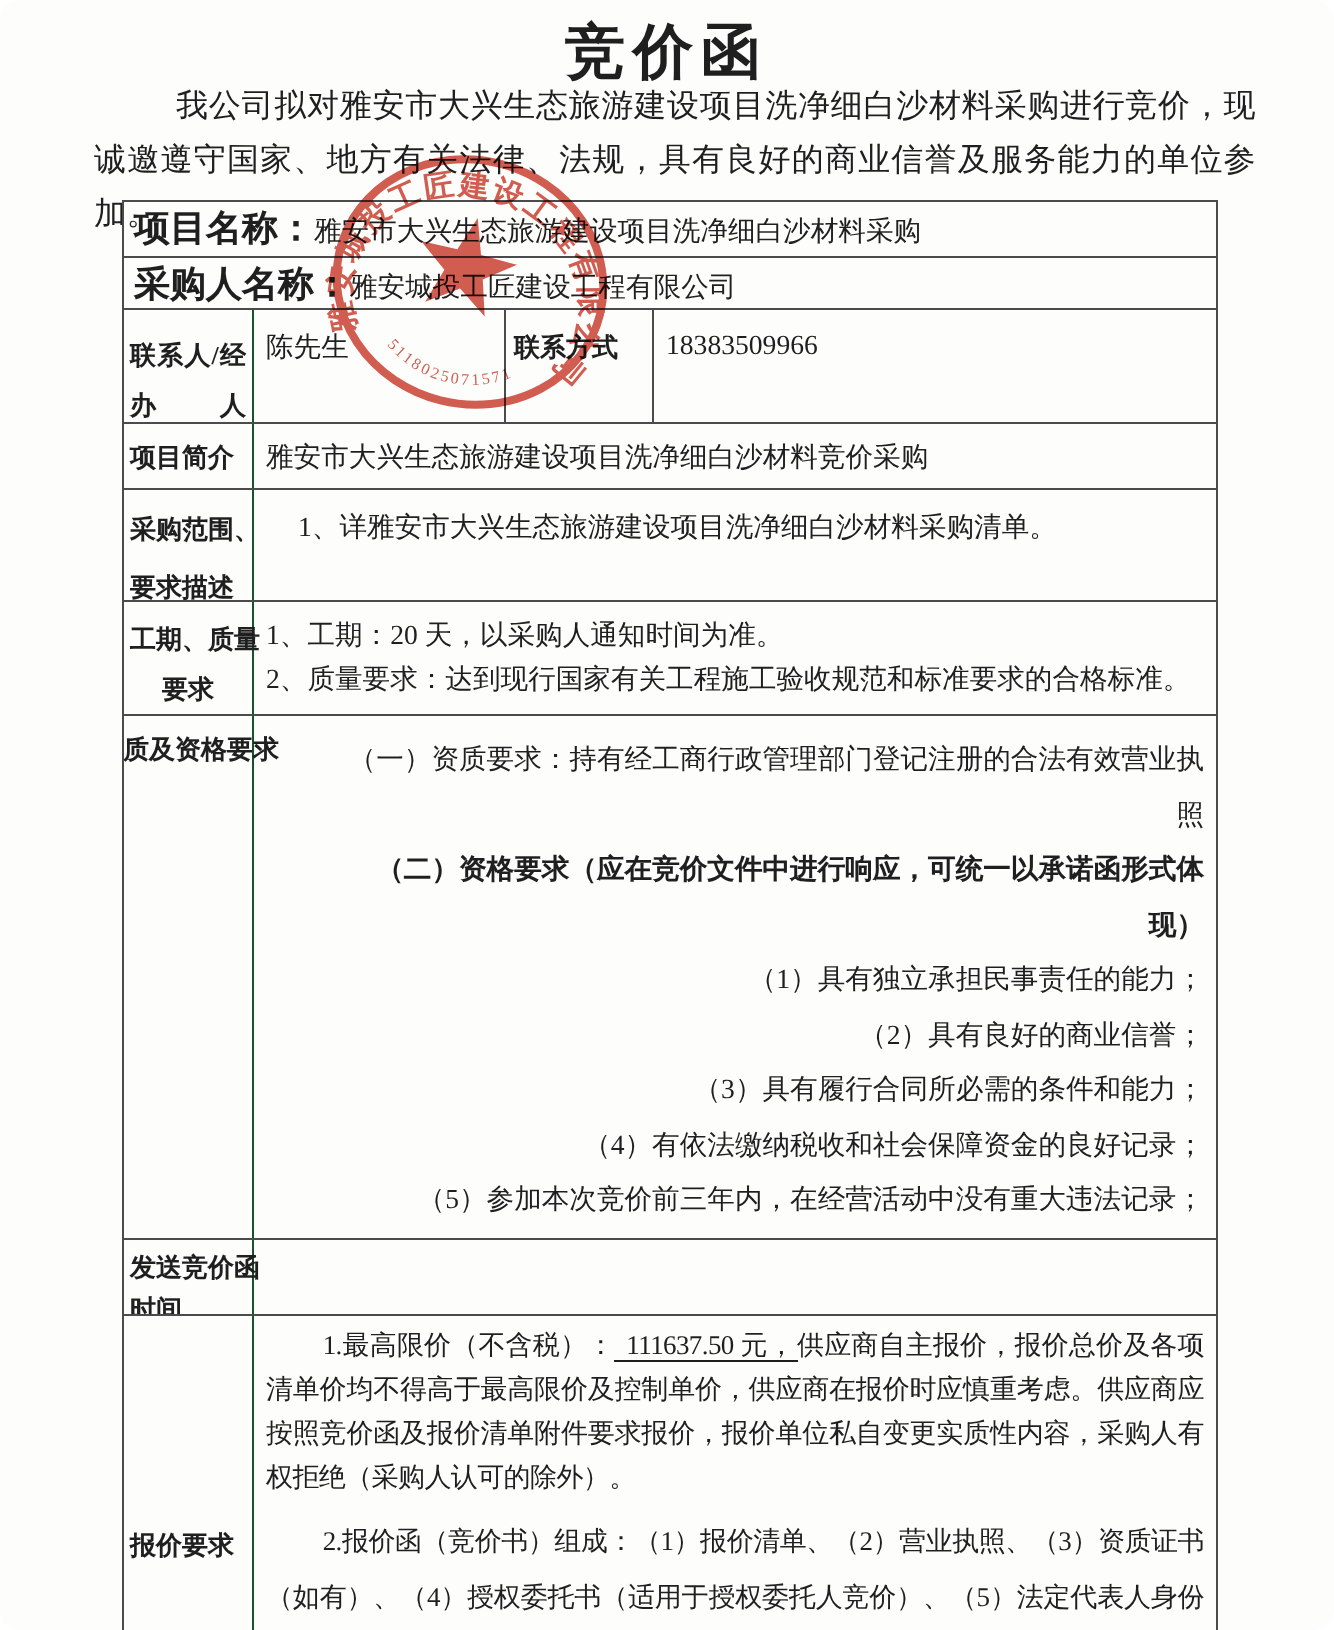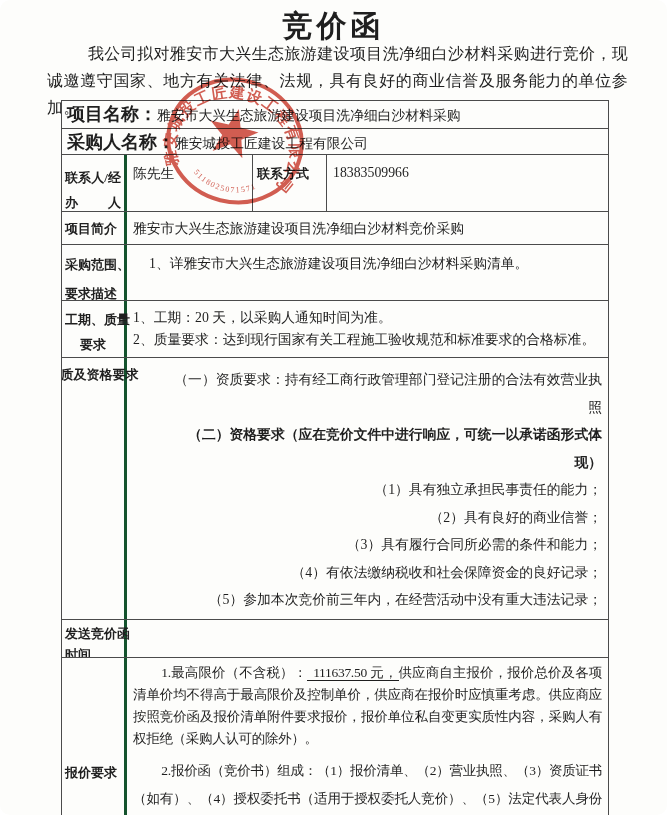--- a/index.html
+++ b/index.html
@@ -19,21 +19,21 @@
   }
   .btable{
     position:absolute;left:61px;top:100px;width:546px;
     border:1px solid #4b4b4b;font-size:13.8px;background:transparent;
   }
   .row{display:flex;border-bottom:1px solid #4b4b4b;box-sizing:border-box;overflow:hidden;}
   .row:last-child{border-bottom:none;}
   .r1{height:28px}.r2{height:26px}.r3{height:57px}.r4{height:33px}
   .r5{height:56px}.r6{height:57px}.r7{height:262px}.r8{height:38px}.r9{height:200px}
   .lcell{
-    width:65px;flex-shrink:0;border-right:3px solid #14532d;box-sizing:border-box;
+    width:65px;flex-shrink:0;border-right:1px solid #14532d;box-sizing:border-box;
     padding:4px 3px;font-weight:bold;font-size:13px;line-height:25px;white-space:nowrap;
   }
   .ccell{flex:1;padding:3px 6px;box-sizing:border-box;min-width:0;}
   .full{padding:4px 5px;line-height:18px;}
   .lbl{font-weight:bold;font-size:18px;}
   .just{text-align:justify;text-align-last:justify;}
   .cent{text-align-last:center;}
   .midcol{display:flex;flex-direction:row;justify-content:center;}
   .w126{width:126px;flex:none;border-right:1px solid #4b4b4b;box-sizing:border-box;padding:10px 6px;}
   .w74{width:74px;flex:none;border-right:1px solid #4b4b4b;box-sizing:border-box;padding:10px 4px;font-weight:bold;font-size:13px;}

